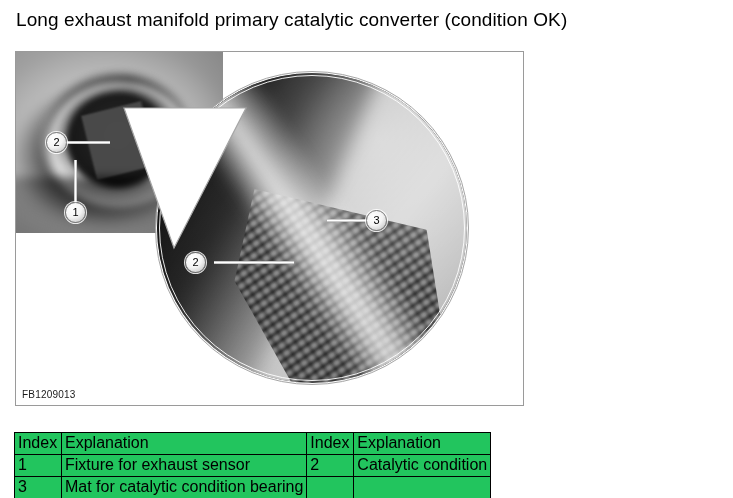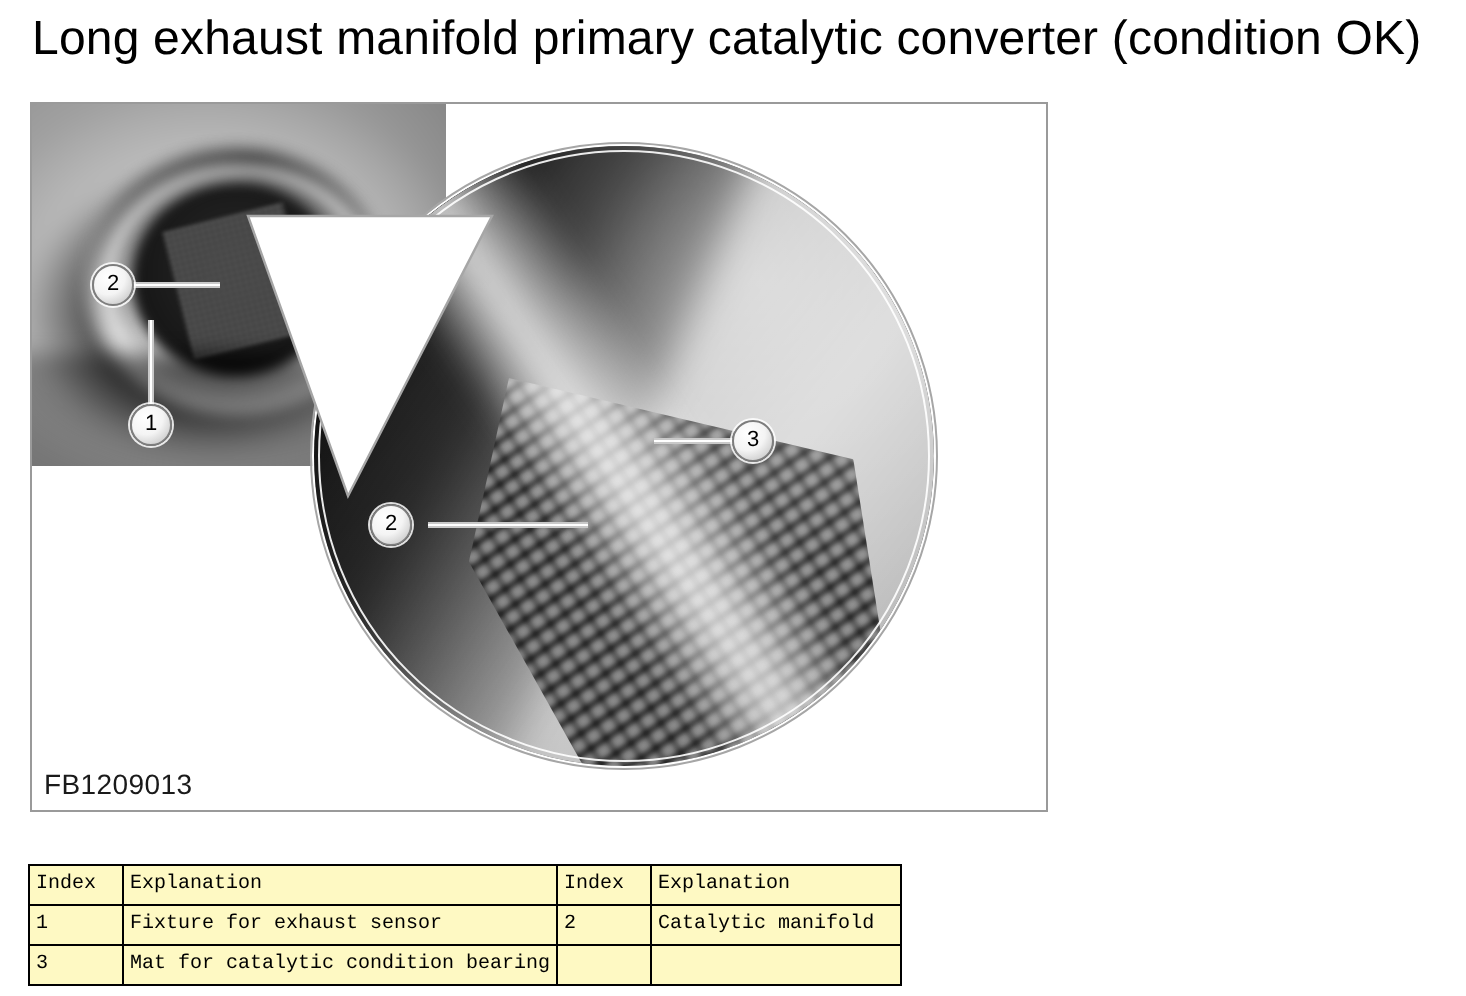--- a/index.html
+++ b/index.html
@@ -15,21 +15,21 @@
     overflow: hidden;
     font-family: "Liberation Sans", sans-serif;
     color: #000000;
   }
 
   
   #page-title {
     position: absolute;
     left: 16px;
     top: 8px;
-    font-size: 24px;
+    font-size: 19px;
     line-height: 24px;
     letter-spacing: 0.1px;
     white-space: nowrap;
     color: #000;
   }
 
   
   #figure-panel {
     position: absolute;
     left: 15px;
@@ -223,35 +223,34 @@
     border-left: 1px solid #c9c9c9;
     border-right: 1px solid #c9c9c9;
     box-sizing: border-box;
   }
 
   
   #figure-id {
     position: absolute;
     left: 6px;
     bottom: 5px;
-    font-size: 14px;
+    font-size: 10px;
     color: #1a1a1a;
     background: rgba(255,255,255,0.0);
     letter-spacing: 0.2px;
   }
 
   
   #legend-table {
     position: absolute;
     left: 14px;
     top: 432px;
     border-collapse: collapse;
-    font-size: 10px;
-    background: #fef9c3;
-    font-family: Liberation Mono, monospace;
+    font-size: 16px;
+    background: #22c55e;
   }
   #legend-table td, #legend-table th {
     border: 1px solid #000;
     padding: 1px 3px 2px 3px;
     text-align: left;
     font-weight: normal;
     height: 16px;
     vertical-align: middle;
     white-space: nowrap;
   }
@@ -321,21 +320,21 @@
       <th class="c-expl">Explanation</th>
       <th class="c-index2">Index</th>
       <th class="c-expl2">Explanation</th>
     </tr>
   </thead>
   <tbody>
     <tr>
       <td>1</td>
       <td>Fixture for exhaust sensor</td>
       <td>2</td>
-      <td>Catalytic manifold</td>
+      <td>Catalytic condition</td>
     </tr>
     <tr>
       <td>3</td>
       <td>Mat for catalytic condition bearing</td>
       <td></td>
       <td></td>
     </tr>
   </tbody>
 </table>
 

